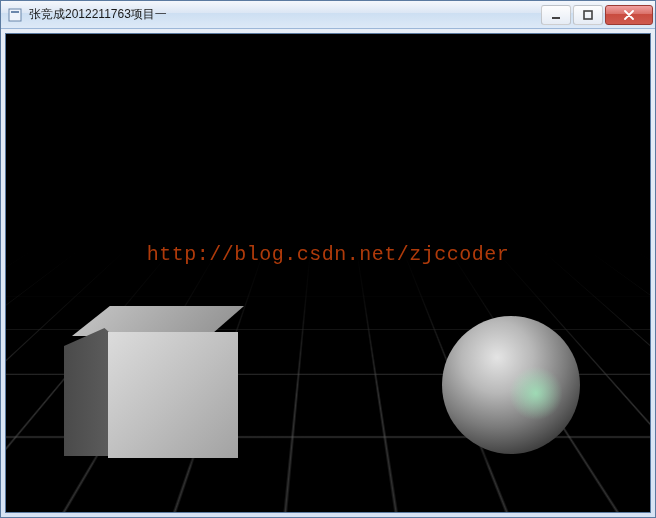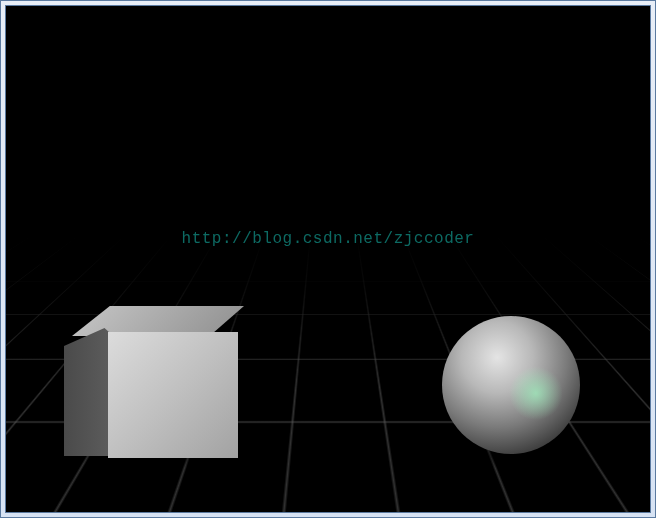--- a/index.html
+++ b/index.html
@@ -147,33 +147,59 @@
       bottom: 44px;
       width: 180px; height: 24px;
       background: radial-gradient(ellipse at center, rgba(0,0,0,0.5), rgba(0,0,0,0) 70%);
       border-radius: 50%;
     }
     .watermark {
       position: absolute;
       left: 50%;
       top: 46%;
       transform: translate(-50%, -50%);
-      color: #0f766e;
+      color: #c2410c;
       font-family: "Courier New", monospace;
-      font-size: 16px;
+      font-size: 20px;
       letter-spacing: 0.5px;
       white-space: nowrap;
       opacity: 0.9;
       pointer-events: none;
     }
   </style>
 </head>
 <body>
 
 <div class="window-frame">
+  <div class="title-bar">
+    <span class="title-icon">
+      <svg width="14" height="14" viewBox="0 0 14 14">
+        <rect x="1" y="1" width="12" height="12" fill="#eef3fa" stroke="#6b87ab" stroke-width="1"></rect>
+        <rect x="3" y="3" width="8" height="2" fill="#6b87ab"></rect>
+      </svg>
+    </span>
+    <span class="title-text">张竞成2012211763项目一</span>
+    <div class="win-buttons">
+      <div class="win-btn" title="Minimize">
+        <svg width="10" height="10" viewBox="0 0 10 10">
+            <rect x="1" y="7" width="8" height="2" fill="#424242"></rect>
+          </svg>
+      </div>
+      <div class="win-btn" title="Maximize">
+        <svg width="10" height="10" viewBox="0 0 10 10">
+            <rect x="1" y="1" width="8" height="8" fill="none" stroke="#424242" stroke-width="1.6"></rect>
+          </svg>
+      </div>
+      <div class="win-btn close" title="Close">
+        <svg width="12" height="10" viewBox="0 0 12 10">
+            <path d="M2 1 L10 9 M10 1 L2 9" stroke="#fff" stroke-width="1.8" stroke-linecap="round"></path>
+          </svg>
+      </div>
+    </div>
+  </div>
 
   <div class="client-area">
     <div class="scene">
       <div class="floor">
         <div class="floor-inner"></div>
         <div class="floor-fade"></div>
       </div>
       <div class="cube-shadow"></div>
       <div class="cube">
         <div class="cube-top"></div>

